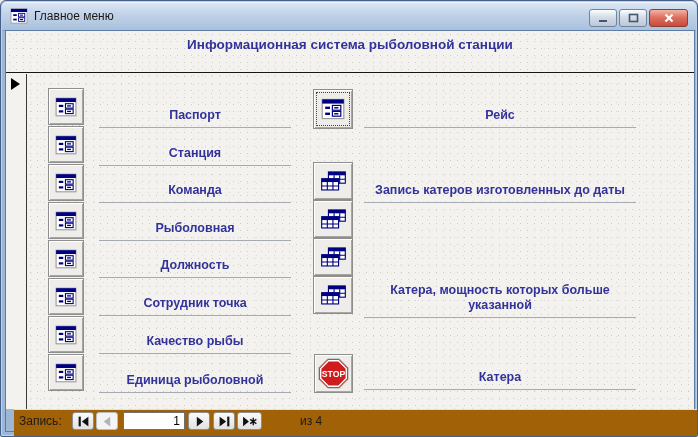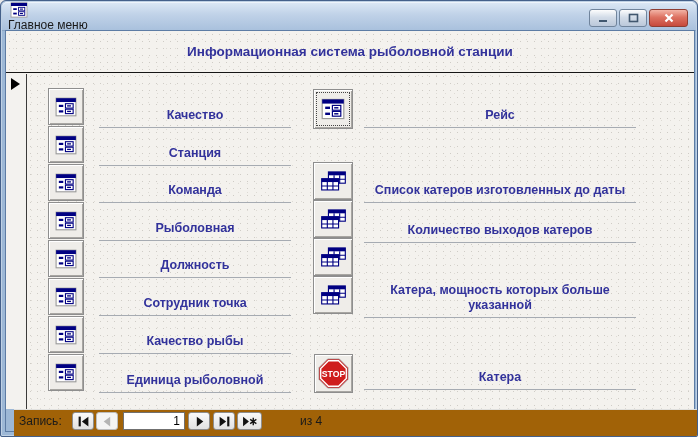--- a/index.html
+++ b/index.html
@@ -3,38 +3,38 @@
 <meta charset="utf-8">
 <style>
   html,body{margin:0;padding:0;background:#e8e8e8;font-family:"Liberation Sans",sans-serif;}
   .window{position:relative;width:698px;height:437px;background:#9db8d6;border:1px solid #44608a;
           border-radius:6px 6px 2px 2px;box-sizing:border-box;overflow:hidden;
           box-shadow:inset 0 0 0 1px rgba(255,255,255,.35);}
   
   .titlebar{position:absolute;left:1px;top:1px;right:1px;height:28px;
             background:linear-gradient(180deg,#dce8f5 0%,#c0d2e8 45%,#a9c1dd 100%);
             border-radius:5px 5px 0 0;border-bottom:1px solid #8aa5c4;
-            box-shadow:inset 0 1px 0 #eef4fb;display:flex;align-items:flex-start;flex-direction:column;}
+            box-shadow:inset 0 1px 0 #eef4fb;display:flex;align-items:center;}
   .titlebar-icon{margin-left:8px;width:18px;height:16px;flex:0 0 auto;}
   .titlebar-text{margin-left:6px;font-size:12px;color:#1a1a1a;}
   .winbtns{position:absolute;right:8px;top:7px;display:flex;gap:2px;}
   .winbtn{width:28px;height:18px;border:1px solid #70849c;border-radius:3px;
           background:linear-gradient(180deg,#fdfdfd,#d3dce8 45%,#bbc8da);
           display:flex;align-items:center;justify-content:center;box-sizing:border-box;}
   .winbtn.close{width:39px;border-color:#8e3e33;
           background:linear-gradient(180deg,#f3b4a6,#dd7262 45%,#c74a3c);}
   
   .client{position:absolute;left:4px;top:29px;width:688px;height:400px;border:1px solid #5d7ca4;}
   .form{position:absolute;left:0;top:0;width:688px;height:378px;overflow:hidden;
         background-color:#f4f2ee;
         background-image:radial-gradient(#cfccc6 0.8px,transparent 0.9px),
                          radial-gradient(#dedbd5 0.8px,transparent 0.9px);
         background-size:7px 7px,9px 9px;background-position:0 0,3px 4px;}
   .form-header{position:absolute;left:0;top:0;width:688px;height:42px;border-bottom:1px solid #161616;
-               display:flex;align-items:center;justify-content:center;box-sizing:border-box;}
+               display:flex;justify-content:center;box-sizing:border-box;padding-top:6px;}
   .form-title{font-size:13.5px;font-weight:bold;color:#32329b;}
   .record-selector{position:absolute;left:0;top:43px;width:21px;height:335px;
                    background:#f3f2ef;border-right:1px solid #3a3a3a;box-sizing:border-box;}
   .sel-arrow{position:absolute;left:5px;top:4px;width:0;height:0;
              border-top:6px solid transparent;border-bottom:6px solid transparent;border-left:9px solid #000;}
   
   .cmd{position:absolute;background:#efede9;border:1px solid #8e8e8e;padding:0;margin:0;
        box-shadow:inset 1px 1px 0 #ffffff,inset -1px -1px 0 #a8a6a2;
        display:flex;align-items:center;justify-content:center;cursor:default;}
   .cmd.focused{outline:1px dotted #444;outline-offset:-4px;}
@@ -180,21 +180,21 @@
           <svg width="22" height="20" viewBox="0 0 20 18">
             <use href="#icoForm"></use>
           </svg>
         </button>
       <button class="cmd" style="left:42px;top:323px;width:36px;height:37px">
           <svg width="22" height="20" viewBox="0 0 20 18">
             <use href="#icoForm"></use>
           </svg>
         </button>
 
-      <div class="mlabel" style="left:93px;top:73px;width:192px;height:24px">Качество</div>
+      <div class="mlabel" style="left:93px;top:73px;width:192px;height:24px">Паспорт</div>
       <div class="mlabel" style="left:93px;top:148px;width:192px;height:24px">Команда</div>
       <div class="mlabel" style="left:93px;top:110px;width:192px;height:25px">Станция</div>
       <div class="mlabel" style="left:93px;top:185px;width:192px;height:25px">Рыболовная</div>
       <div class="mlabel" style="left:93px;top:222px;width:192px;height:25px">Должность</div>
       <div class="mlabel" style="left:93px;top:260px;width:192px;height:25px">Сотрудник точка</div>
       <div class="mlabel" style="left:93px;top:297px;width:192px;height:26px">Качество рыбы</div>
       <div class="mlabel" style="left:93px;top:336px;width:192px;height:26px">Единица рыболовной</div>
 
       <button class="cmd focused" style="left:307px;top:58px;width:40px;height:40px">
           <svg width="24" height="22" viewBox="0 0 20 18">
@@ -221,22 +221,21 @@
             <use href="#icoQuery"></use>
           </svg>
         </button>
       <button class="cmd" style="left:308px;top:323px;width:39px;height:39px">
           <svg width="31" height="31" viewBox="0 0 32 32">
             <use href="#icoStop"></use>
           </svg>
         </button>
 
       <div class="mlabel" style="left:358px;top:73px;width:272px;height:24px">Рейс</div>
-      <div class="mlabel" style="left:358px;top:148px;width:272px;height:24px">Список катеров изготовленных до даты</div>
-      <div class="mlabel" style="left:358px;top:188px;width:272px;height:24px">Количество выходов катеров</div>
+      <div class="mlabel" style="left:358px;top:148px;width:272px;height:24px">Запись катеров изготовленных до даты</div>
       <div class="mlabel" style="left:358px;top:255px;width:272px;height:32px">Катера, мощность которых больше указанной</div>
       <div class="mlabel" style="left:358px;top:340px;width:272px;height:19px">Катера</div>
     </div>
 
     <div class="navbar">
       <span class="nav-label">Запись:</span>
       <button class="navbtn" style="left:58px">
           <svg width="13" height="13" viewBox="0 0 12 12">
             <use href="#icoFirst"></use>
           </svg>

